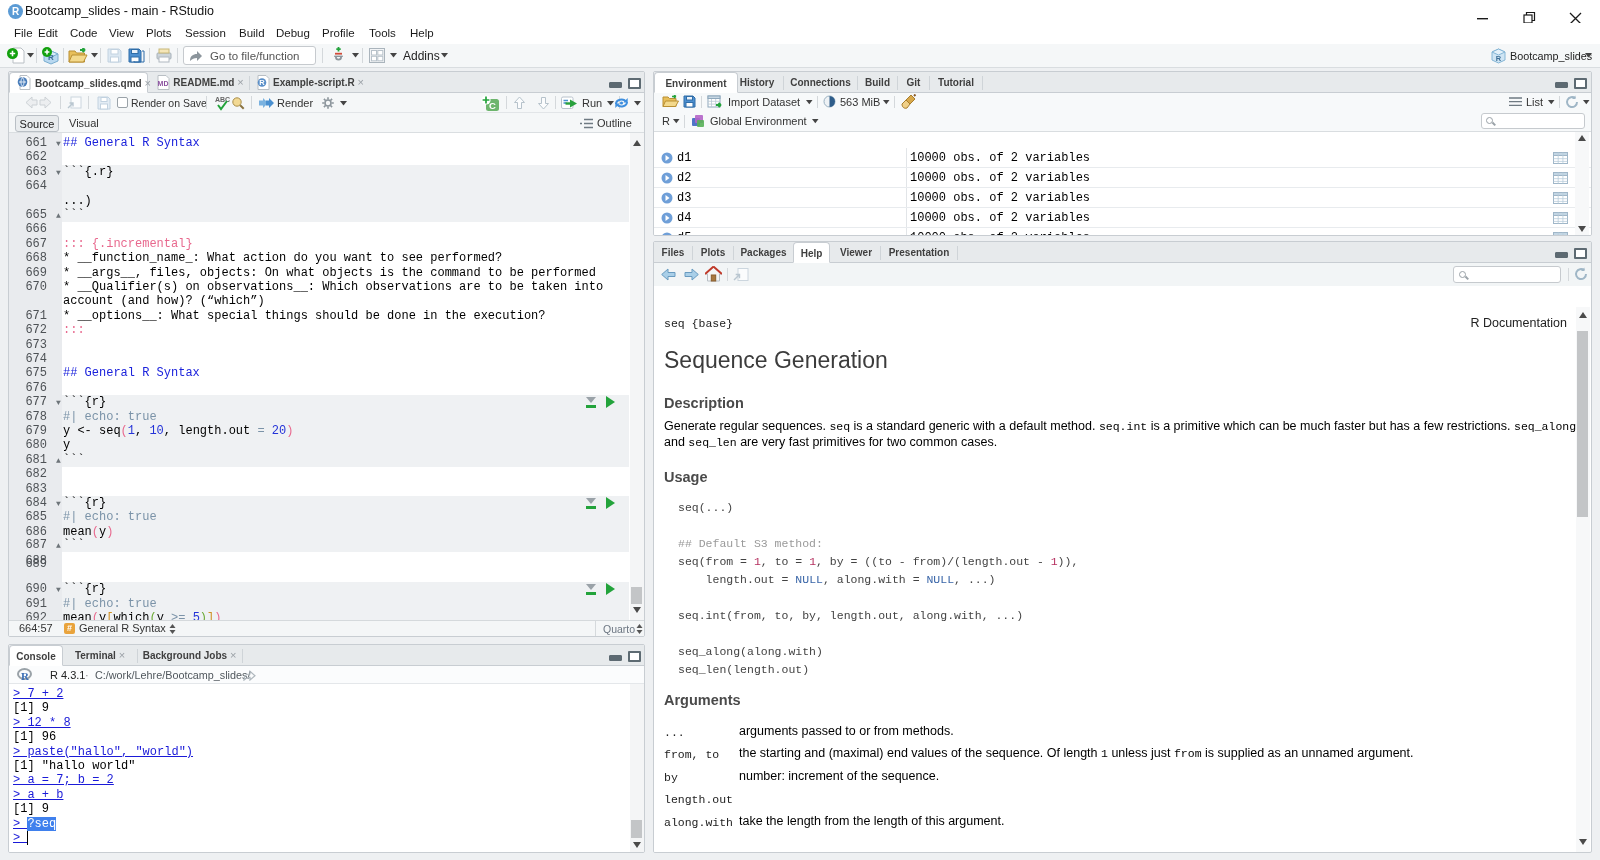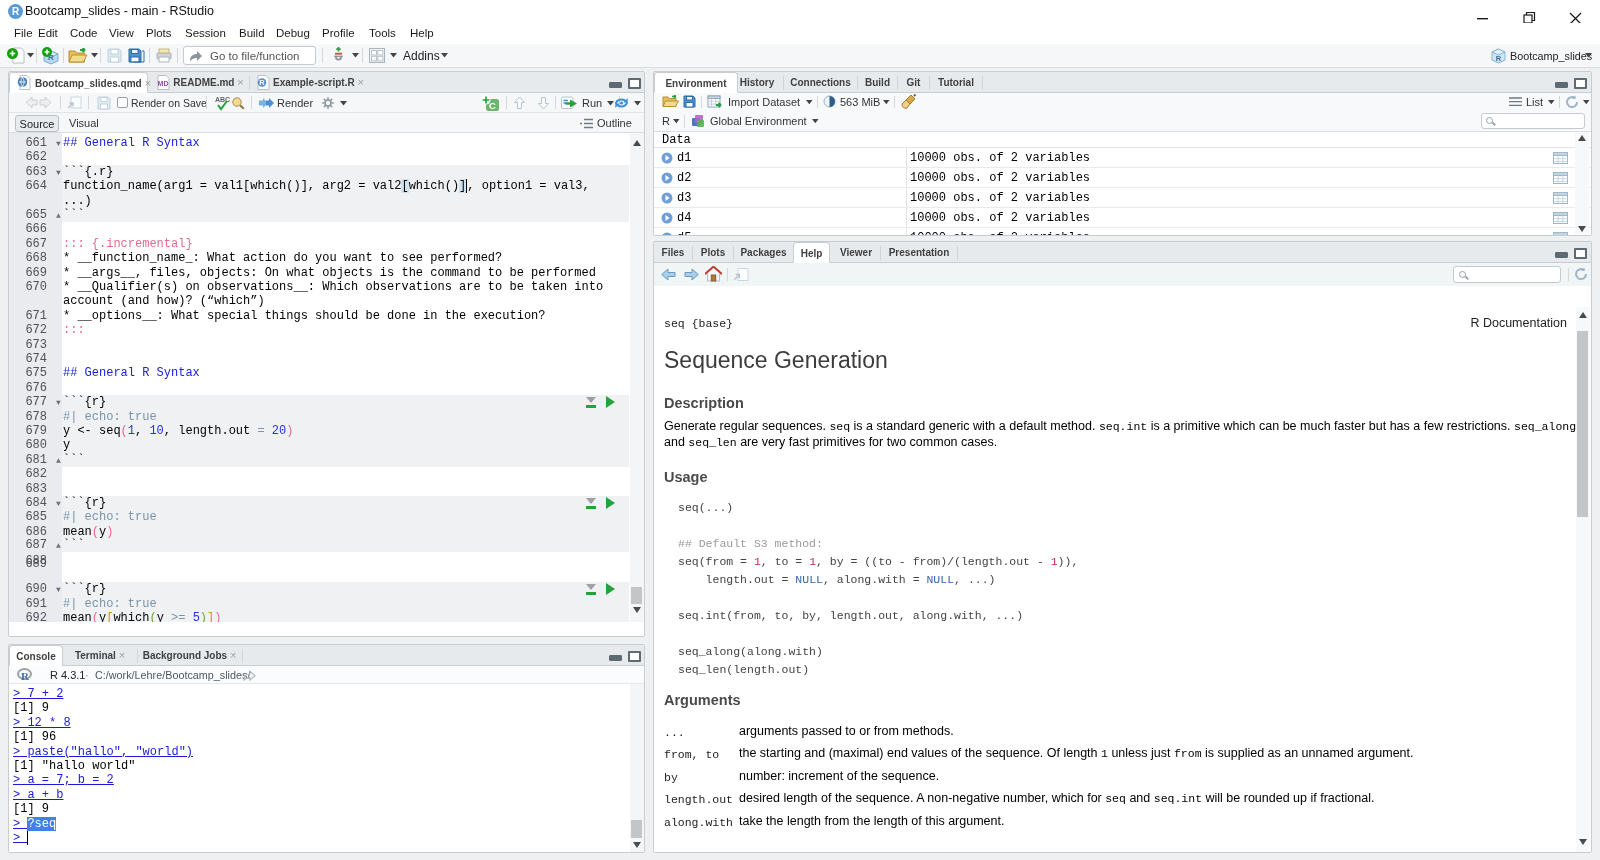--- a/index.html
+++ b/index.html
@@ -312,21 +312,21 @@
     </svg>
     <span class="abs" style="left:588px;top:3.5px;font-size:11px;color:#333">Outline</span>
   </div>
 
   <div id="editor">
     <div id="gutter-bg"></div>
     <div id="erows">
     <div class="erow" style="top:3.0px"><span class="ln">661</span><span class="fold" style="top:1px">▼</span><span class="code"><span class="hblue">## General R Syntax</span></span></div>
     <div class="erow" style="top:17.4px"><span class="ln">662</span></div>
     <div class="erow" style="top:31.8px"><span class="chunkbg"></span><span class="gbg"></span><span class="ln">663</span><span class="fold" style="top:1px">▼</span><span class="code">```{.r}</span></div>
-    <div class="erow" style="top:46.2px"><span class="chunkbg"></span><span class="gbg"></span><span class="ln">664</span><span class="code">function_name(arg1 = val1[which()], arg2 = val2<span style="background:#cfe2ef">[</span>which()<span style="background:#cfe2ef;border-right:1px solid #000">]</span>, option1 = val3,</span></div>
+    <div class="erow" style="top:46.2px"><span class="chunkbg"></span><span class="gbg"></span><span class="ln">664</span></div>
     <div class="erow" style="top:60.6px"><span class="chunkbg"></span><span class="gbg"></span><span class="code">...)</span></div>
     <div class="erow" style="top:75.0px"><span class="chunkbg"></span><span class="gbg"></span><span class="ln">665</span><span class="fold" style="top:1px">▲</span><span class="code">```</span></div>
     <div class="erow" style="top:89.4px"><span class="ln">666</span></div>
     <div class="erow" style="top:103.8px"><span class="ln">667</span><span class="code"><span class="npink">::: {.incremental}</span></span></div>
     <div class="erow" style="top:118.2px"><span class="ln">668</span><span class="code">* __function_name_: What action do you want to see performed?</span></div>
     <div class="erow" style="top:132.6px"><span class="ln">669</span><span class="code">* __args__, files, objects: On what objects is the command to be performed</span></div>
     <div class="erow" style="top:147.0px"><span class="ln">670</span><span class="code">* __Qualifier(s) on observations__: Which observations are to be taken into</span></div>
     <div class="erow" style="top:161.4px"><span class="code">account (and how)? (“which”)</span></div>
     <div class="erow" style="top:175.8px"><span class="ln">671</span><span class="code">* __options__: What special things should be done in the execution?</span></div>
     <div class="erow" style="top:190.2px"><span class="ln">672</span><span class="code"><span class="npink">:::</span></span></div>
@@ -367,20 +367,35 @@
     <div class="erow" style="top:478.2px"><span class="chunkbg"></span><span class="gbg"></span><span class="ln">692</span><span class="code">mean<span class="npink">(</span>y<span class="ngold">[</span>which<span class="ngreen">(</span>y <span class="slate">&gt;=</span> <span class="nblue">5</span><span class="ngreen">)</span><span class="ngold">]</span><span class="npink">)</span></span></div>
     </div>
   </div>
 
   <div class="vscroll" style="left:621px;top:61px;height:489px">
     <div class="sb-arrow sb-up" style="top:7px"></div>
     <div class="sb-thumb" style="top:454px;height:17px"></div>
     <div class="sb-arrow sb-down" style="top:474px"></div>
   </div>
 
+  <div id="src-status">
+    <span class="abs" style="left:10px;top:1px">664:57</span>
+    <div class="abs" style="left:55px;top:2px;width:11px;height:11px;background:#e9a33c;border-radius:2px;color:#fff;font-size:9px;font-weight:bold;text-align:center;line-height:11px">#</div>
+    <span class="abs" style="left:70px;top:1px">General R Syntax</span>
+    <svg class="abs" style="left:160px;top:3px" width="7" height="10">
+        <path d="M3.5 0 l3 4 h-6 z" fill="#555"></path>
+        <path d="M3.5 10 l3 -4 h-6 z" fill="#555"></path>
+      </svg>
+    <div class="abs" style="left:586px;top:0;width:1px;height:16px;background:#d5d9dc"></div>
+    <span class="abs" style="left:594px;top:1.5px;color:#6c7682;font-size:10.5px">Quarto</span>
+    <svg class="abs" style="left:627px;top:3px" width="7" height="10">
+        <path d="M3.5 0 l3 4 h-6 z" fill="#555"></path>
+        <path d="M3.5 10 l3 -4 h-6 z" fill="#555"></path>
+      </svg>
+  </div>
 </div>
 
 <div class="pane" id="con-pane" style="left:8px;top:644px;width:637px;height:209px">
   <div class="tabbar">
     <div class="tab active" style="left:0px;width:54px">Console</div>
     <div class="tab" style="left:56px;width:70px">Terminal <span class="x">×</span></div>
     <div class="abs" style="left:128px;top:4px;width:1px;height:14px;background:#cfd4d8"></div>
     <div class="tab" style="left:129px;width:103px">Background Jobs <span class="x">×</span></div>
     <div class="abs" style="left:233px;top:4px;width:1px;height:14px;background:#cfd4d8"></div>
     <div class="minmax" style="left:600px">
@@ -510,23 +525,20 @@
     <svg class="abs" style="left:158px;top:8px" width="7" height="5">
         <path d="M0 0 h6.5 l-3.2 4.2 z" fill="#444"></path>
       </svg>
     <div class="searchbox" style="left:827px;top:2px;width:104px;height:16px">
         <div class="mag" style="left:4px;top:3px"></div>
       </div>
   </div>
 
   <div class="abs" style="left:0;top:60px;width:100%;height:104px;background:#fff">
     <div class="abs" style="left:252px;top:16px;width:1px;height:88px;background:#e2e5e8"></div>
-    <div class="envrow" style="top:0;height:16px;border-bottom:1px solid #e2e5e8">
-        <span class="abs" style="left:8px;top:1px">Data</span>
-      </div>
     <div class="envrow" style="top:16px;height:20px;border-bottom:1px solid #e8ebee"></div>
     <div class="envrow" style="top:36px;height:20px;border-bottom:1px solid #e8ebee"></div>
     <div class="envrow" style="top:56px;height:20px;border-bottom:1px solid #e8ebee"></div>
     <div class="envrow" style="top:76px;height:20px;border-bottom:1px solid #e8ebee"></div>
     <div class="abs" style="left:0;top:16px;width:921px;height:20px">
       <svg class="abs" style="left:7px;top:4px" width="12" height="12" viewBox="0 0 12 12">
           <circle cx="6" cy="6" r="5.5" fill="#6f9fd8"></circle>
           <path d="M4.5 3 l4 3 -4 3 z" fill="#fff"></path>
         </svg>
       <span class="abs mono" style="left:23px;top:3px;font-size:12px;color:#000">d1</span>
@@ -661,21 +673,20 @@
 seq_along(along.with)
 seq_len(length.out)</div>
     <div class="abs h3help" style="left:10px;top:385px">Arguments</div>
     <div class="abs hmono" style="left:10px;top:419px;color:#222">...</div>
     <div class="abs" style="left:85px;top:417px">arguments passed to or from methods.</div>
     <div class="abs hmono" style="left:10px;top:441px;color:#222">from, to</div>
     <div class="abs" style="left:85px;top:439px">the starting and (maximal) end values of the sequence. Of length <span class="hmono">1</span> unless just <span class="hmono">from</span> is supplied as an unnamed argument.</div>
     <div class="abs hmono" style="left:10px;top:464px;color:#222">by</div>
     <div class="abs" style="left:85px;top:462px">number: increment of the sequence.</div>
     <div class="abs hmono" style="left:10px;top:486px;color:#222">length.out</div>
-    <div class="abs" style="left:85px;top:484px">desired length of the sequence. A non-negative number, which for <span class="hmono">seq</span> and <span class="hmono">seq.int</span> will be rounded up if fractional.</div>
     <div class="abs hmono" style="left:10px;top:509px;color:#222">along.with</div>
     <div class="abs" style="left:85px;top:507px">take the length from the length of this argument.</div>
   </div>
   <div class="vscroll" style="left:922px;top:65px;height:545px;background:#f7f8f9">
     <div class="sb-arrow sb-up" style="top:5px"></div>
     <div class="sb-thumb" style="top:24px;height:186px"></div>
     <div class="sb-arrow sb-down" style="top:532px"></div>
   </div>
 </div>
 

